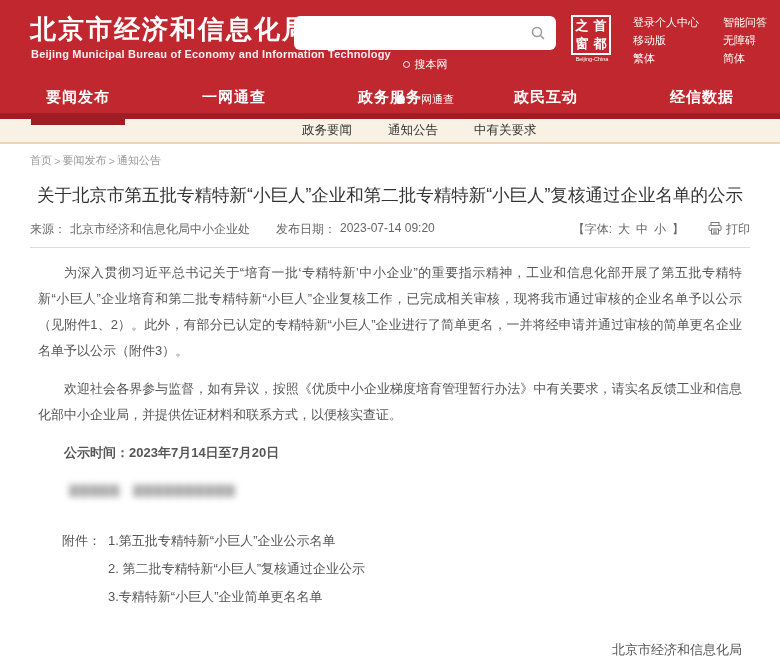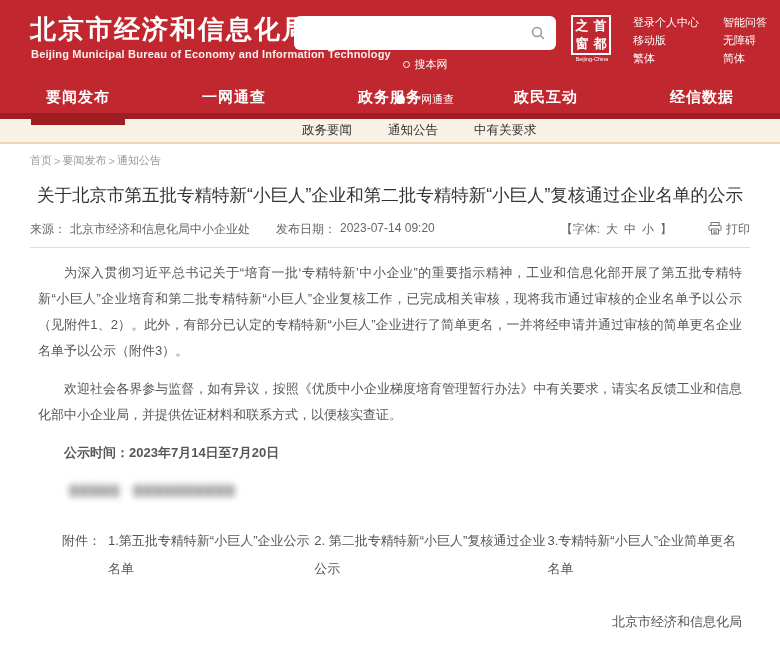--- a/index.html
+++ b/index.html
@@ -44,34 +44,34 @@
   
   .breadcrumb { padding:9px 30px 2px; font-size:11px; color:#999; display:flex; gap:2px; align-items:center; }
   .crumb { cursor:pointer; }
   .crumb-sep { color:#aaa; }
 
   
   .article-title { margin:13px 28px 0; text-align:center; font-size:17.5px; font-weight:normal; color:#333; line-height:1.45; }
   .meta-row { display:flex; justify-content:space-between; align-items:center; margin:13px 30px 0; font-size:12px; color:#666; }
   .meta-left { display:flex; gap:26px; }
   .meta-pair { display:flex; gap:4px; }
-  .meta-right { display:flex; align-items:center; gap:36px; }
+  .meta-right { display:flex; align-items:center; gap:24px; }
   .font-sizer { display:flex; gap:6px; align-items:center; }
   .font-size-opt { cursor:pointer; }
   .print-btn { display:flex; align-items:flex-end; gap:4px; cursor:pointer; color:#666; }
   .divider { border:none; border-top:1px solid #ddd; margin:9px 30px 0; }
 
   .body-content { margin:0 38px; color:#565656; font-size:13px; }
   .para { text-indent:2em; line-height:26px; margin:12px 0 0; text-align:justify; }
   .period-line { text-indent:2em; line-height:26px; margin-top:12px;font-weight:bold; }
   .redacted-line { margin-left:2.6em; margin-top:4px; line-height:22px; filter:blur(3px); opacity:.6; color:#777; font-size:12px; letter-spacing:1px; }
 
   .attachments { display:flex; margin:26px 0 0 24px; }
   .attach-label { width:46px; line-height:28px; flex-shrink:0; }
-  .attach-items { display:flex; flex-direction:row; }
+  .attach-items { display:flex; flex-direction:column; }
   .attach-item { line-height:28px; cursor:pointer; }
 
   .signature { margin-top:30px; text-align:right; color:#565656; }
   .sig-org { font-size:13px; }
 </style>
 </head>
 <body>
 
 <div class="header">
   <div class="site-title">北京市经济和信息化局</div>

